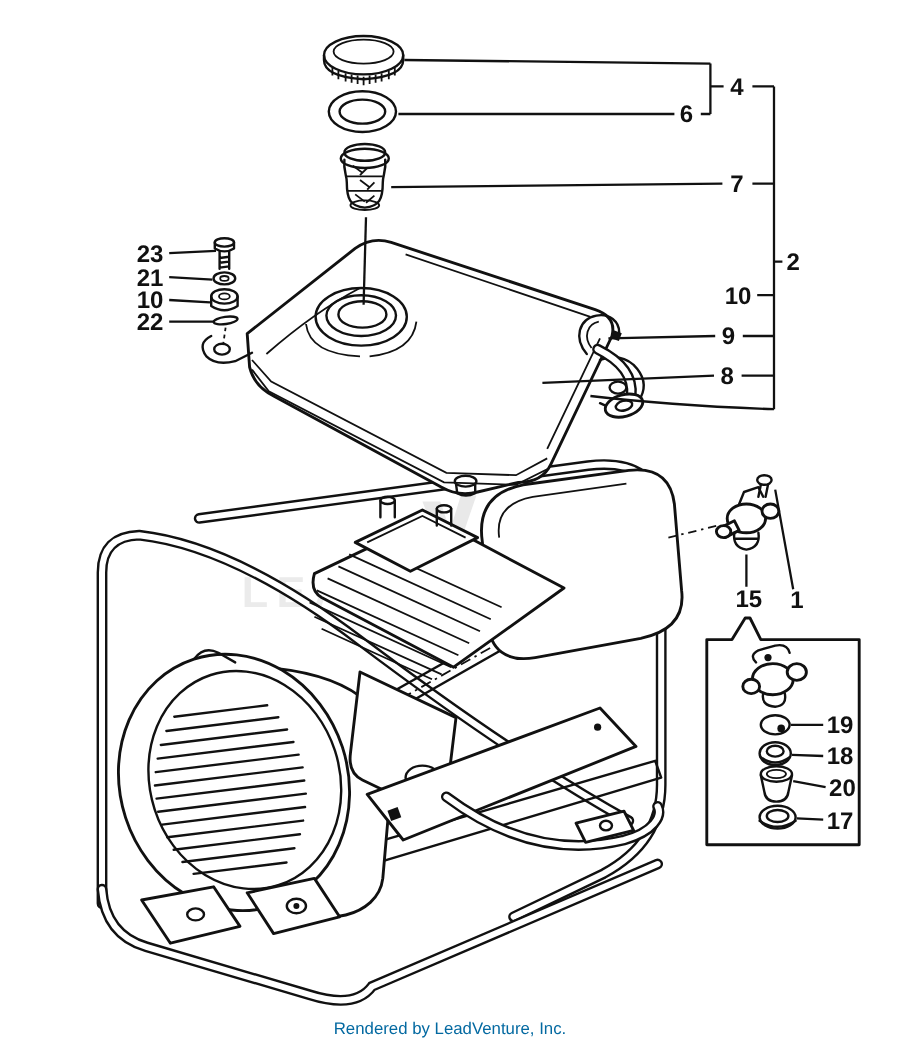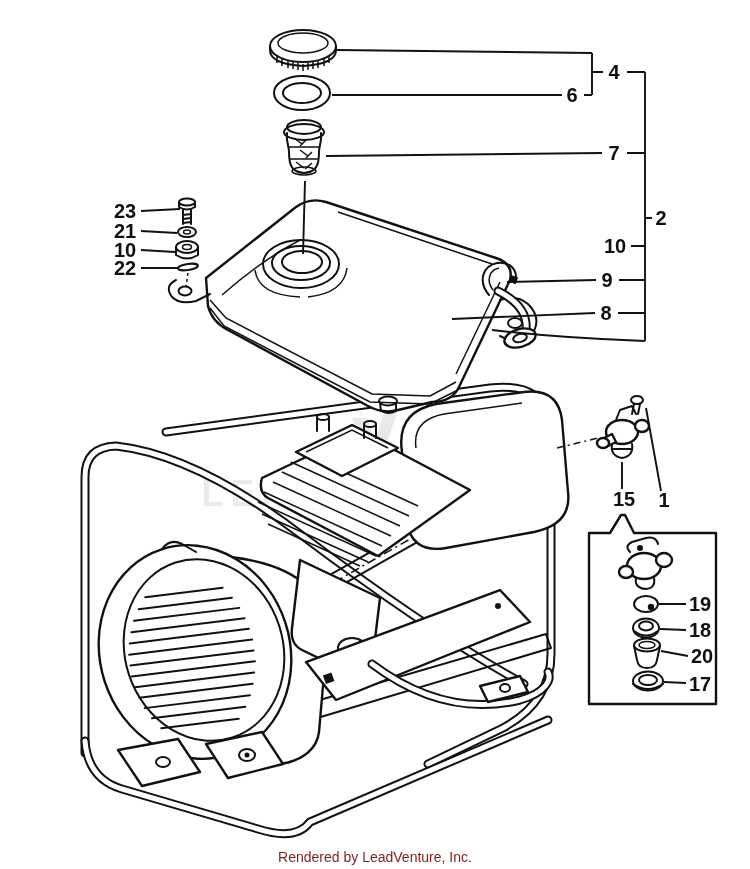--- a/index.html
+++ b/index.html
@@ -3,21 +3,21 @@
 <meta charset="utf-8">
 <style>
   html,body{margin:0;padding:0;background:#fff;}
   .stage{position:relative;width:750px;height:869px;background:#fff;overflow:hidden;
          font-family:"Liberation Sans",sans-serif;}
   svg{position:absolute;left:0;top:0;}
   svg text{font-family:"Liberation Sans",sans-serif;font-weight:700;fill:#111;}
   .lbl{font-size:20px;}
   .wmark{font-size:36px;font-weight:700;fill:#ebebeb;letter-spacing:7px;}
   .footer{position:absolute;left:0;right:0;top:849px;text-align:center;
-          font-size:14px;color:#7f1d1d;font-weight:400;}
+          font-size:14px;color:#0369a1;font-weight:400;}
   .ink{stroke:#111;fill:none;stroke-width:2;stroke-linecap:round;stroke-linejoin:round;}
   .ink-w{fill:#fff;stroke:#111;stroke-width:2.4;stroke-linejoin:round;}
   .thin{stroke:#111;fill:none;stroke-width:1.5;}
   .leader{stroke:#111;fill:none;stroke-width:1.9;}
   .tube-o{stroke:#111;fill:none;stroke-width:9;stroke-linecap:round;}
   .tube-i{stroke:#fff;fill:none;stroke-width:5;stroke-linecap:round;}
 </style>
 </head>
 <body>
 

